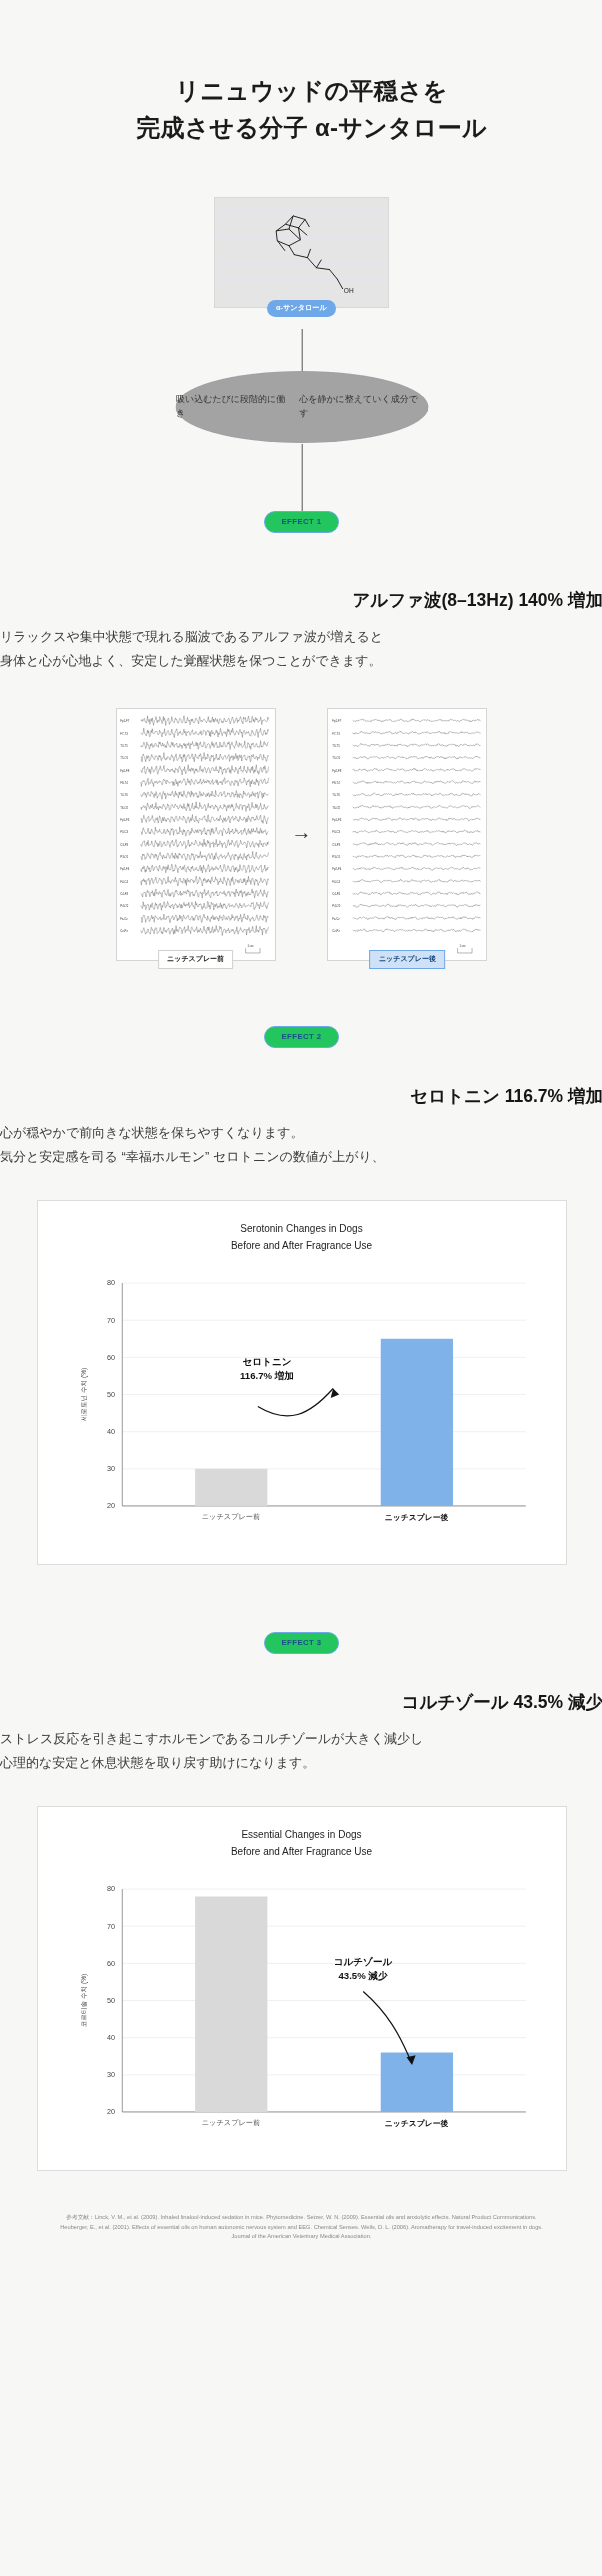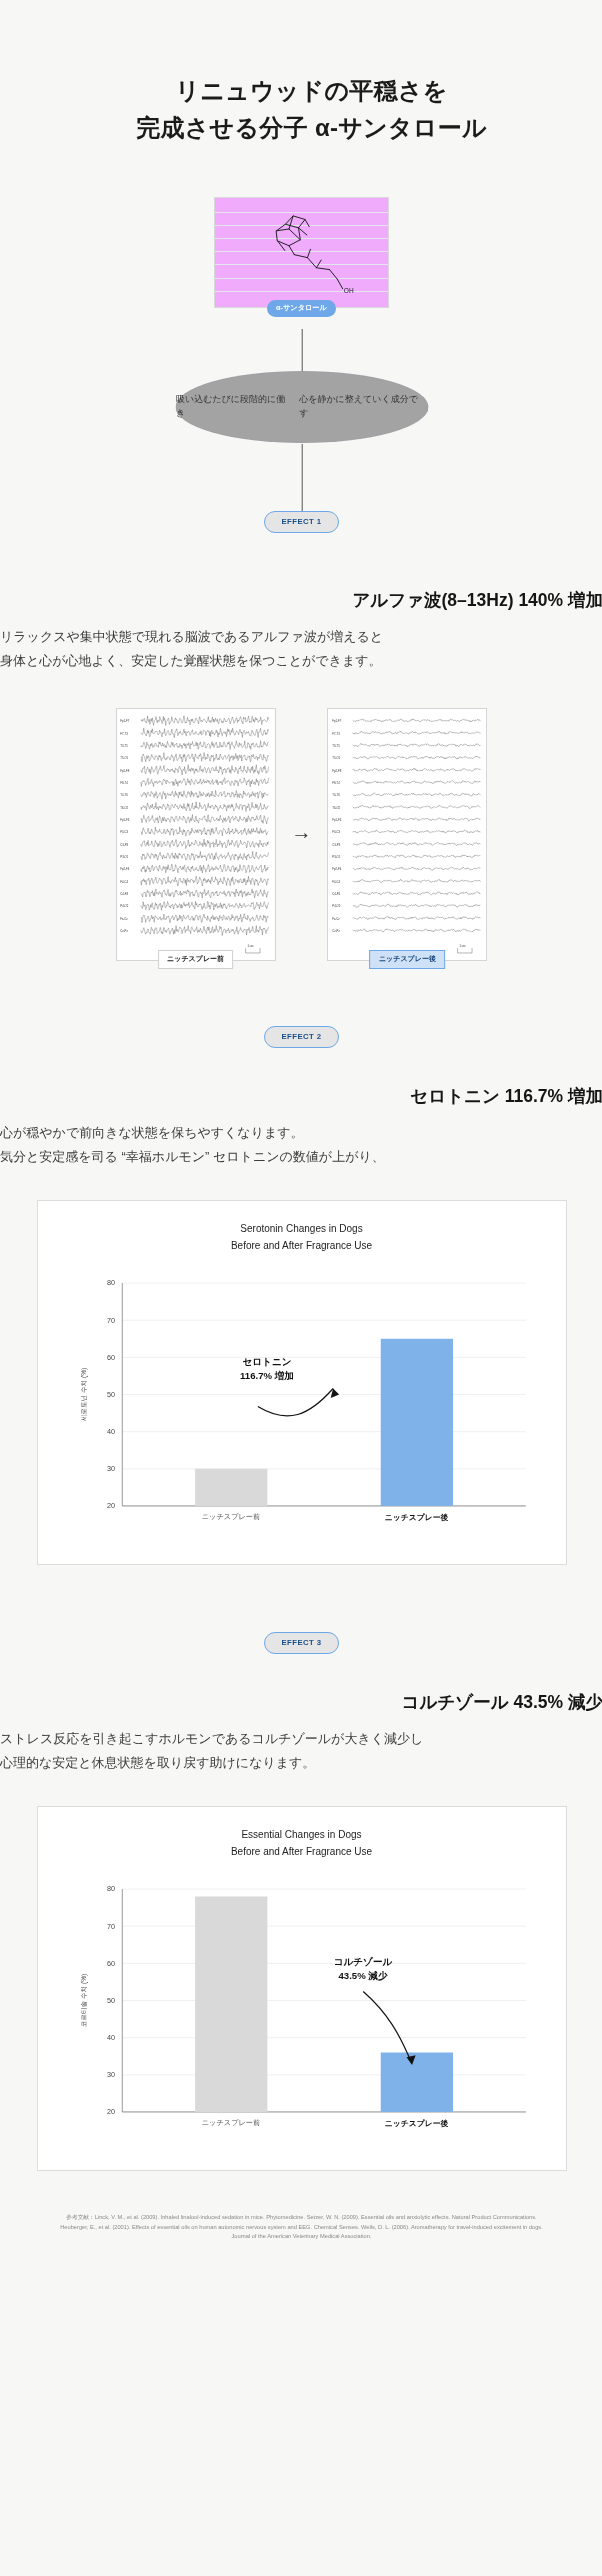--- a/index.html
+++ b/index.html
@@ -36,21 +36,21 @@
   
   .molecule-wrap {
     margin-top: 51px;
     display: flex;
     justify-content: center;
   }
   .molecule-card {
     position: relative;
     width: 175px;
     height: 111px;
-    background: #f0abfc;
+    background: #e5e5e5;
     border: 0.6px solid #d8d8d8;
   }
   .molecule-card .rule {
     position: absolute;
     left: 0; right: 0;
     height: 0.6px;
     background: #e3e6ee;
   }
   .mol-svg { position: absolute; inset: 0; }
   .mol-badge {
@@ -103,21 +103,21 @@
     line-height: 1.5;
   }
 
   
   .pill {
     display: block;
     margin: 0 auto;
     width: 75px;
     padding: 5.4px 0;
     text-align: center;
-    background: #e5e5e5;
+    background: #22c55e;
     border: 0.9px solid #6ea8e8;
     border-radius: 11px;
     color: #1b4f8a;
     font-size: 7.8px;
     font-weight: 700;
     letter-spacing: 0.4px;
   }
 
   
   .sec-head {

